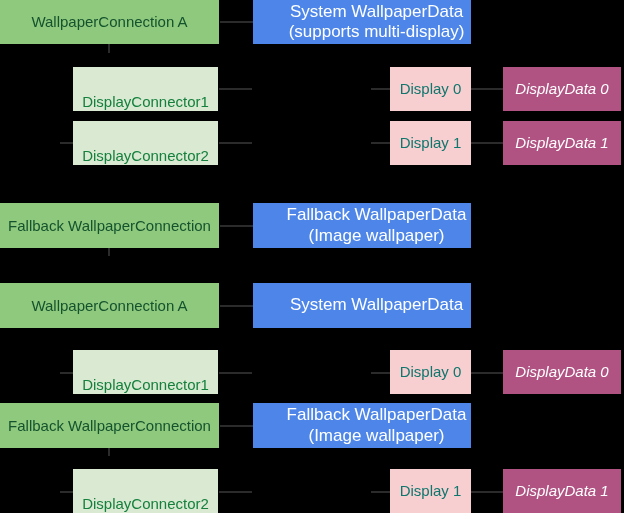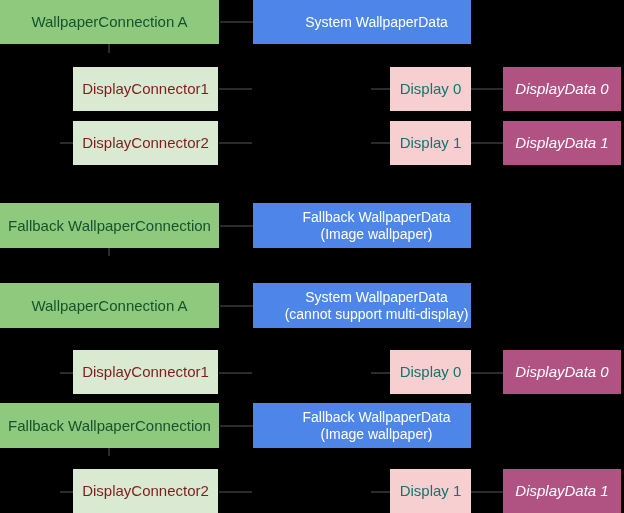--- a/index.html
+++ b/index.html
@@ -29,27 +29,27 @@
     text-align: center;
     line-height: 1.18;
     white-space: pre-line;
     overflow: hidden;
   }
   .node .line1 { display: block; }
   .node .line2 { display: block; }
 
   
   .c-green      { background: #8fc97e; color: #14532d; }
-  .c-lightgreen { background: #d9e9d2; color: #7f1d1d; }
+  .c-lightgreen { background: #d9e9d2; color: #15803d; justify-content: flex-end; }
   .c-blue       { background: #4d86e8; color: #ffffff; }
   .c-pink       { background: #f8cfd0; color: #0f766e; }
   .c-magenta    { background: #b05383; color: #ffffff; font-style: italic; }
 
   .fs-15 { font-size: 15px; }
-  .fs-14 { font-size: 14px; padding-left: 29px; }
+  .fs-14 { font-size: 17px; padding-left: 29px; }
 
   
   .connector {
     position: absolute;
     background: #2b2b2b;
     height: 2px;
   }
 </style>
 </head>
 <body>
@@ -72,31 +72,31 @@
     <div class="connector" style="left: 471px; top: 372px; width: 32px; height: 2px; background: rgb(43, 43, 43);"></div>
     <div class="connector" style="left: 220px; top: 425px; width: 33px; height: 2px; background: rgb(43, 43, 43);"></div>
     <div class="connector" style="left: 60px; top: 491px; width: 13px; height: 2px; background: rgb(43, 43, 43);"></div>
     <div class="connector" style="left: 219px; top: 491px; width: 33px; height: 2px; background: rgb(43, 43, 43);"></div>
     <div class="connector" style="left: 371px; top: 491px; width: 19px; height: 2px; background: rgb(43, 43, 43);"></div>
     <div class="connector" style="left: 471px; top: 491px; width: 32px; height: 2px; background: rgb(43, 43, 43);"></div>
     <div class="connector" style="left: 108px; top: 43px; width: 2px; height: 10px; background: rgb(43, 43, 43);"></div>
     <div class="connector" style="left: 108px; top: 248px; width: 2px; height: 8px; background: rgb(43, 43, 43);"></div>
     <div class="connector" style="left: 108px; top: 448px; width: 2px; height: 8px; background: rgb(43, 43, 43);"></div>
     <div class="node c-green fs-15" style="left: 0px; top: 0px; width: 219px; height: 44px; background: rgb(143, 201, 126);"><span class="line1">WallpaperConnection A</span></div>
-    <div class="node c-blue fs-14" style="left: 253px; top: 0px; width: 218px; height: 44px; background: rgb(77, 134, 232);"><span class="line1">System WallpaperData</span></div>
+    <div class="node c-blue fs-14" style="left: 253px; top: 0px; width: 218px; height: 44px; background: rgb(77, 134, 232);"><span class="line1">System WallpaperData</span><span class="line2">(supports multi-display)</span></div>
     <div class="node c-lightgreen fs-15" style="left: 73px; top: 67px; width: 145px; height: 44px; background: rgb(217, 233, 210);"><span class="line1">DisplayConnector1</span></div>
     <div class="node c-pink fs-15" style="left: 390px; top: 67px; width: 81px; height: 44px; background: rgb(248, 207, 208);"><span class="line1">Display 0</span></div>
     <div class="node c-magenta fs-15" style="left: 503px; top: 67px; width: 118px; height: 44px; background: rgb(176, 83, 131);"><span class="line1">DisplayData 0</span></div>
     <div class="node c-lightgreen fs-15" style="left: 73px; top: 121px; width: 145px; height: 44px; background: rgb(217, 233, 210);"><span class="line1">DisplayConnector2</span></div>
     <div class="node c-pink fs-15" style="left: 390px; top: 121px; width: 81px; height: 44px; background: rgb(248, 207, 208);"><span class="line1">Display 1</span></div>
     <div class="node c-magenta fs-15" style="left: 503px; top: 121px; width: 118px; height: 44px; background: rgb(176, 83, 131);"><span class="line1">DisplayData 1</span></div>
     <div class="node c-green fs-15" style="left: 0px; top: 203px; width: 219px; height: 45px; background: rgb(143, 201, 126);"><span class="line1">Fallback WallpaperConnection</span></div>
     <div class="node c-blue fs-14" style="left: 253px; top: 203px; width: 218px; height: 45px; background: rgb(77, 134, 232);"><span class="line1">Fallback WallpaperData</span><span class="line2">(Image wallpaper)</span></div>
     <div class="node c-green fs-15" style="left: 0px; top: 283px; width: 219px; height: 45px; background: rgb(143, 201, 126);"><span class="line1">WallpaperConnection A</span></div>
-    <div class="node c-blue fs-14" style="left: 253px; top: 283px; width: 218px; height: 45px; background: rgb(77, 134, 232);"><span class="line1">System WallpaperData</span><span class="line2">(cannot support multi-display)</span></div>
+    <div class="node c-blue fs-14" style="left: 253px; top: 283px; width: 218px; height: 45px; background: rgb(77, 134, 232);"><span class="line1">System WallpaperData</span></div>
     <div class="node c-lightgreen fs-15" style="left: 73px; top: 350px; width: 145px; height: 44px; background: rgb(217, 233, 210);"><span class="line1">DisplayConnector1</span></div>
     <div class="node c-pink fs-15" style="left: 390px; top: 350px; width: 81px; height: 44px; background: rgb(248, 207, 208);"><span class="line1">Display 0</span></div>
     <div class="node c-magenta fs-15" style="left: 503px; top: 350px; width: 118px; height: 44px; background: rgb(176, 83, 131);"><span class="line1">DisplayData 0</span></div>
     <div class="node c-green fs-15" style="left: 0px; top: 403px; width: 219px; height: 45px; background: rgb(143, 201, 126);"><span class="line1">Fallback WallpaperConnection</span></div>
     <div class="node c-blue fs-14" style="left: 253px; top: 403px; width: 218px; height: 45px; background: rgb(77, 134, 232);"><span class="line1">Fallback WallpaperData</span><span class="line2">(Image wallpaper)</span></div>
     <div class="node c-lightgreen fs-15" style="left: 73px; top: 469px; width: 145px; height: 44px; background: rgb(217, 233, 210);"><span class="line1">DisplayConnector2</span></div>
     <div class="node c-pink fs-15" style="left: 390px; top: 469px; width: 81px; height: 44px; background: rgb(248, 207, 208);"><span class="line1">Display 1</span></div>
     <div class="node c-magenta fs-15" style="left: 503px; top: 469px; width: 118px; height: 44px; background: rgb(176, 83, 131);"><span class="line1">DisplayData 1</span></div>
   </div>
 

